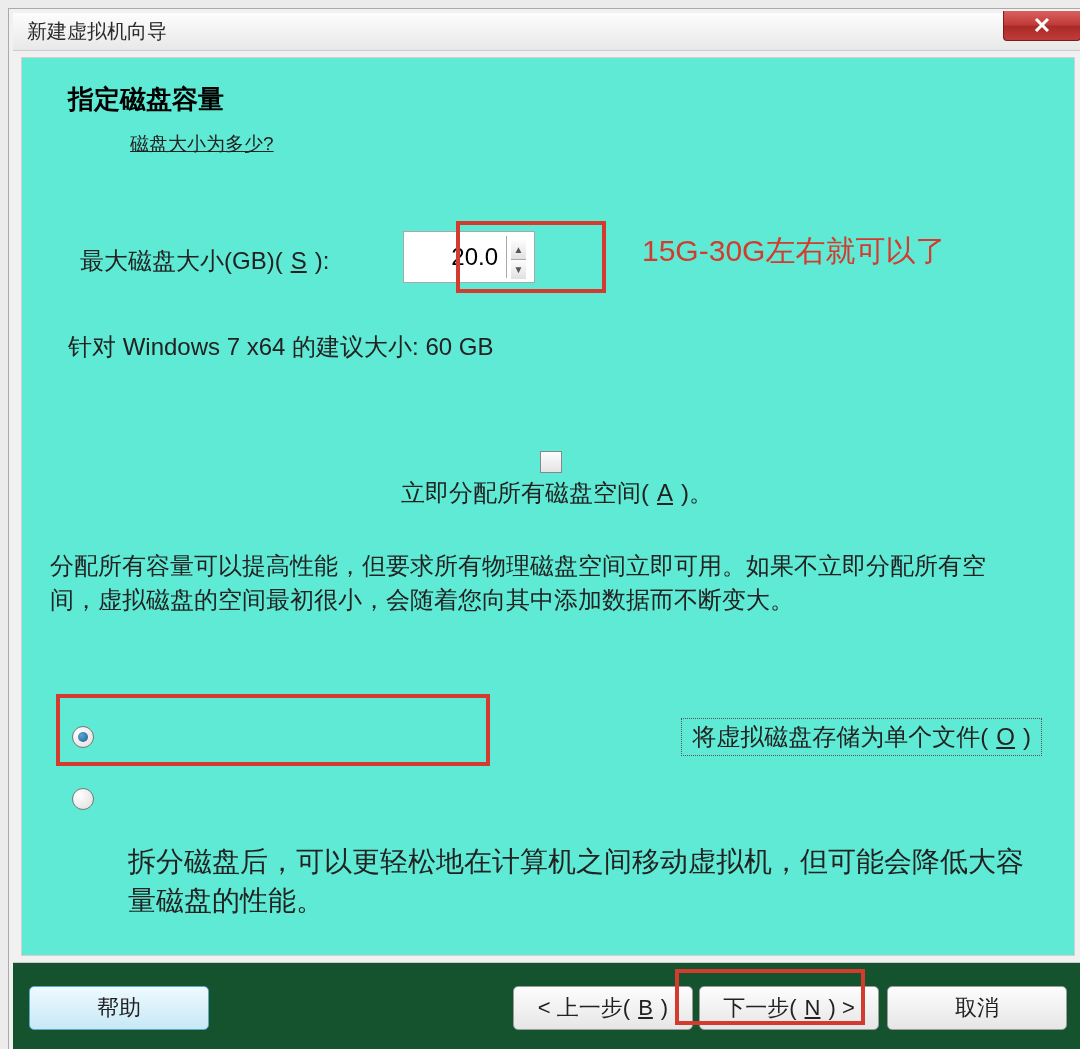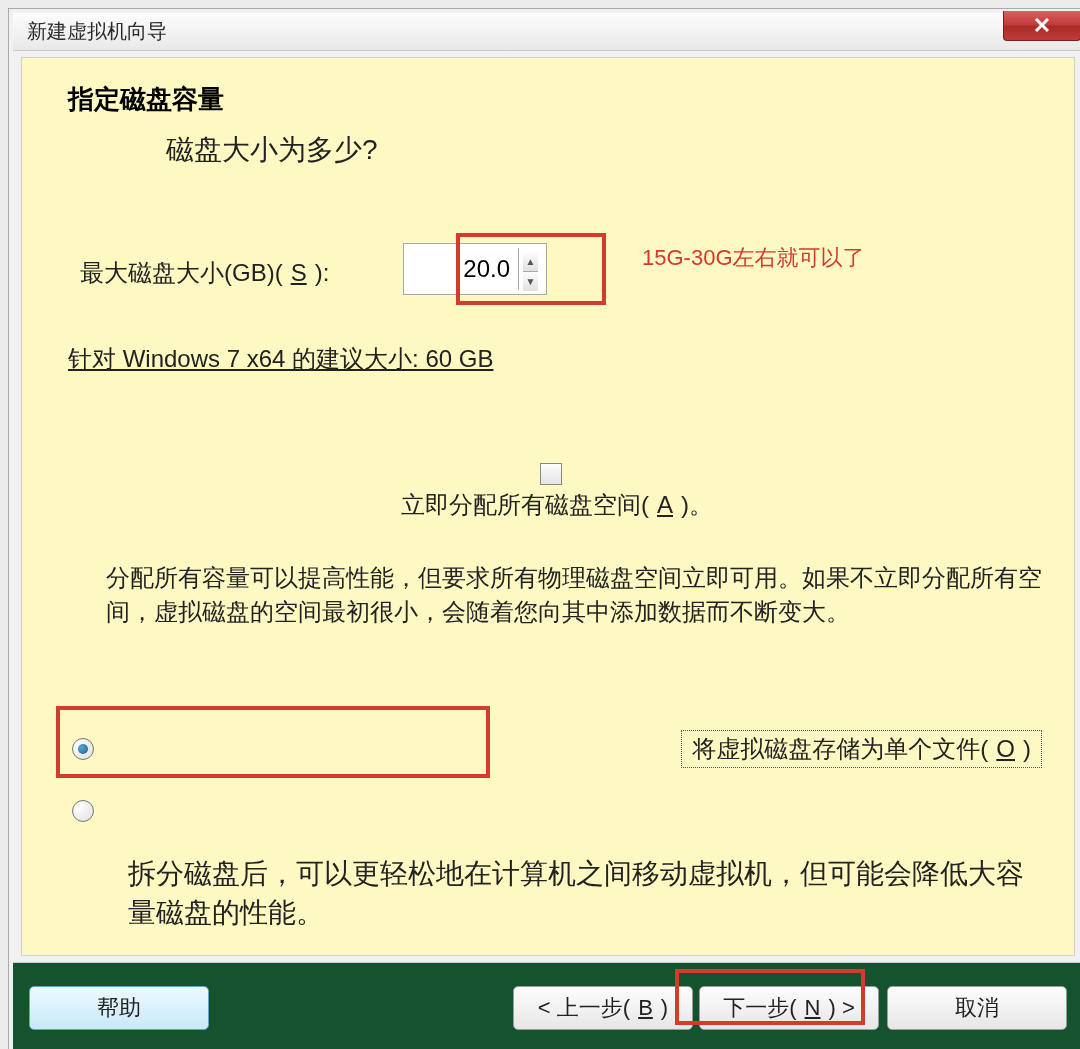--- a/index.html
+++ b/index.html
@@ -44,57 +44,58 @@
   color: #fff;
   font-size: 22px;
   font-weight: bold;
   display: flex;
   align-items: center;
   justify-content: center;
   cursor: pointer;
 }
 .content {
   flex: 1;
-  background: #fef9c3;
+  background: #5eead4;
   margin: 6px 8px 6px 8px;
   border: 1px solid #d0d0d0;
   padding: 20px 24px 10px 24px;
   position: relative;
 }
 .heading {
   font-size: 26px;
   font-weight: bold;
   color: #000;
   margin-bottom: 6px;
   margin-left: 18px;
 }
 .subheading {
-  font-size: 28px;
-  color: #222;
-  margin-left: 116px;
+  font-size: 19px;
+  color: #222;
+  margin-left: 80px;
+  text-decoration: underline;
 }
 .section {
   margin-top: 72px;
   margin-left: 18px;
   margin-right: 8px;
 }
 .row-size {
   display: flex;
   position: relative;
 }
 .label-size {
   font-size: 24px;
   color: #222;
 }
 .underline { text-decoration: underline; }
 .spinner-wrap {
   position: absolute;
   left: 335px;
   top: -6px;
-  width: 144px;
+  width: 132px;
   height: 52px;
   background: #fff;
   border: 1px solid #a9a9a9;
   display: flex;
   align-items: center;
 }
 .spinner-highlight {
   position: absolute;
   left: 388px;
   top: -16px;
@@ -130,31 +131,30 @@
   justify-content: center;
   cursor: pointer;
   font-size: 10px;
   color: #555;
 }
 .spin-btn:last-child { border-bottom: none; }
 .annotation {
   position: absolute;
   left: 570px;
   top: -10px;
-  font-size: 22px;
+  font-size: 30px;
   color: #d43b2f;
   font-weight: normal;
   white-space: nowrap;
 }
 .recommend {
   font-size: 24px;
   color: #222;
   margin-top: 38px;
   margin-left: 18px;
-  text-decoration: underline;
 }
 .checkbox-row {
   display: flex;
   align-items: center;
   margin-top: 80px;
   margin-left: 18px;
   flex-direction: column;
 }
 .cb {
   width: 22px;
@@ -164,21 +164,20 @@
   margin-right: 12px;
   cursor: pointer;
 }
 .cb-label {
   font-size: 24px;
   color: #222;
 }
 .desc {
   font-size: 24px;
   color: #222;
-  margin-left: 56px;
   margin-top: 28px;
   line-height: 1.4;
   max-width: 960px;
 }
 .radio-group {
   margin-top: 90px;
   margin-left: 18px;
 }
 .radio-row {
   display: flex;

